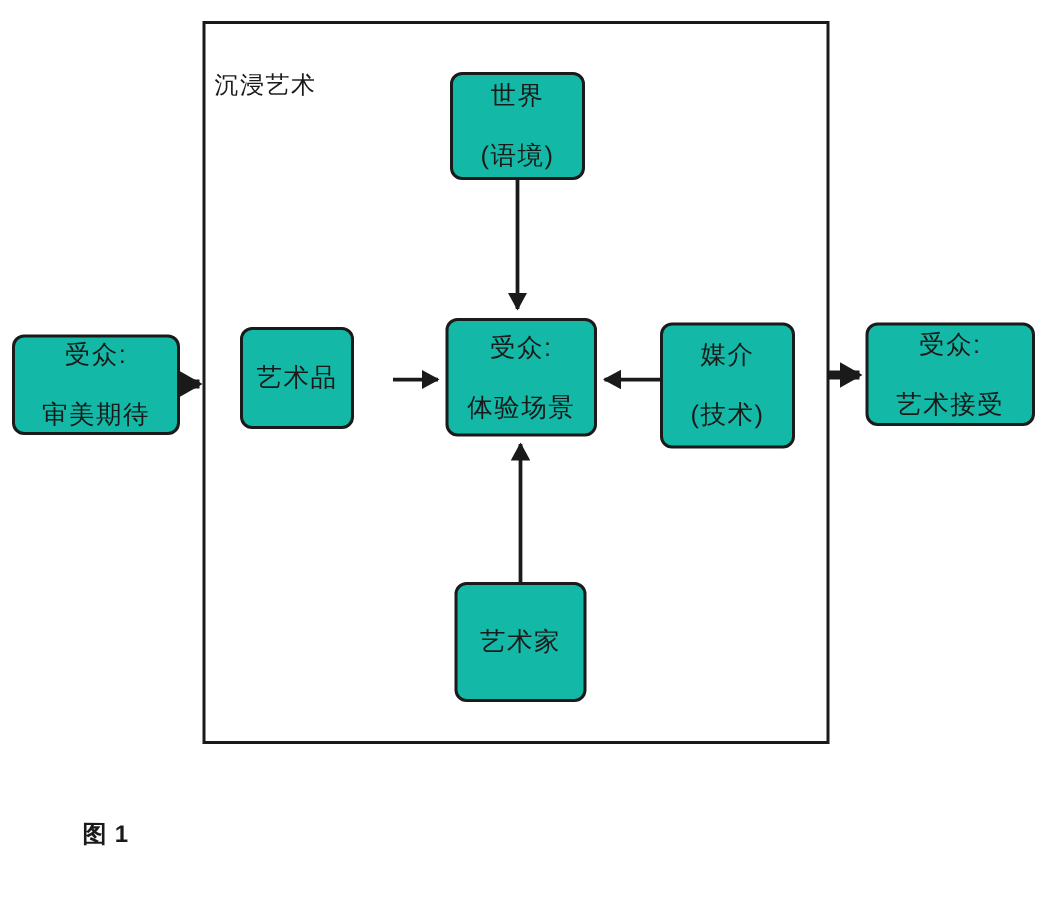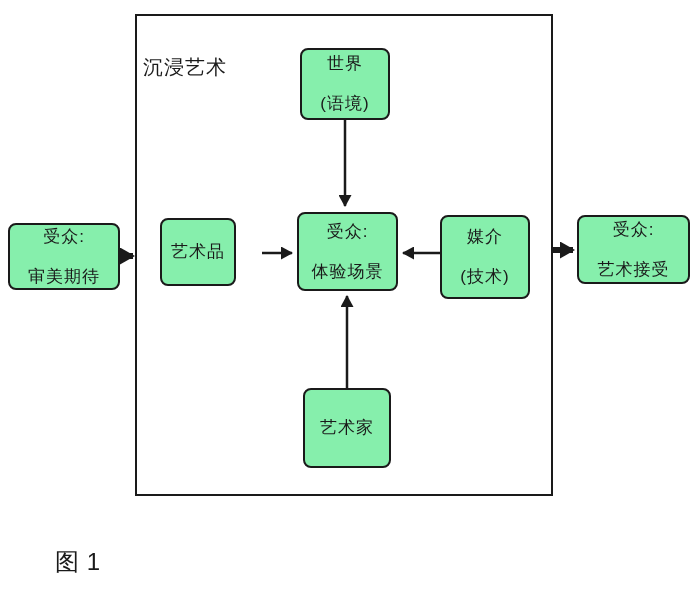--- a/index.html
+++ b/index.html
@@ -21,43 +21,44 @@
   .arrows {
     position: absolute;
     left: 0; top: 0;
     pointer-events: none;
   }
   .node {
     position: absolute;
     box-sizing: border-box;
     border: 2.5px solid #1a1a1a;
     border-radius: 8px;
-    background: #86efac;
+    background: #14b8a6;
     display: flex;
     flex-direction: column;
     align-items: center;
     justify-content: center;
     text-align: center;
     font-size: 17px;
     line-height: 1.4;
     letter-spacing: 1px;
     gap: 16px;
   }
   .frame-label {
     position: absolute;
-    font-size: 20px;
+    font-size: 16px;
     line-height: 1.5;
     letter-spacing: 1px;
     white-space: pre-line;
   }
   .caption {
     position: absolute;
-    font-size: 24px;
+    font-size: 16px;
     letter-spacing: 0.5px;
     display: flex;
+    font-weight: bold;
   }
   .caption .prefix { margin-right: 14px; }
 </style>
 </head>
 <body>
 
 <div class="stage">
 
   <div class="outer-frame" style="left:135px; top:14px; width:418px; height:482px;"></div>
 

